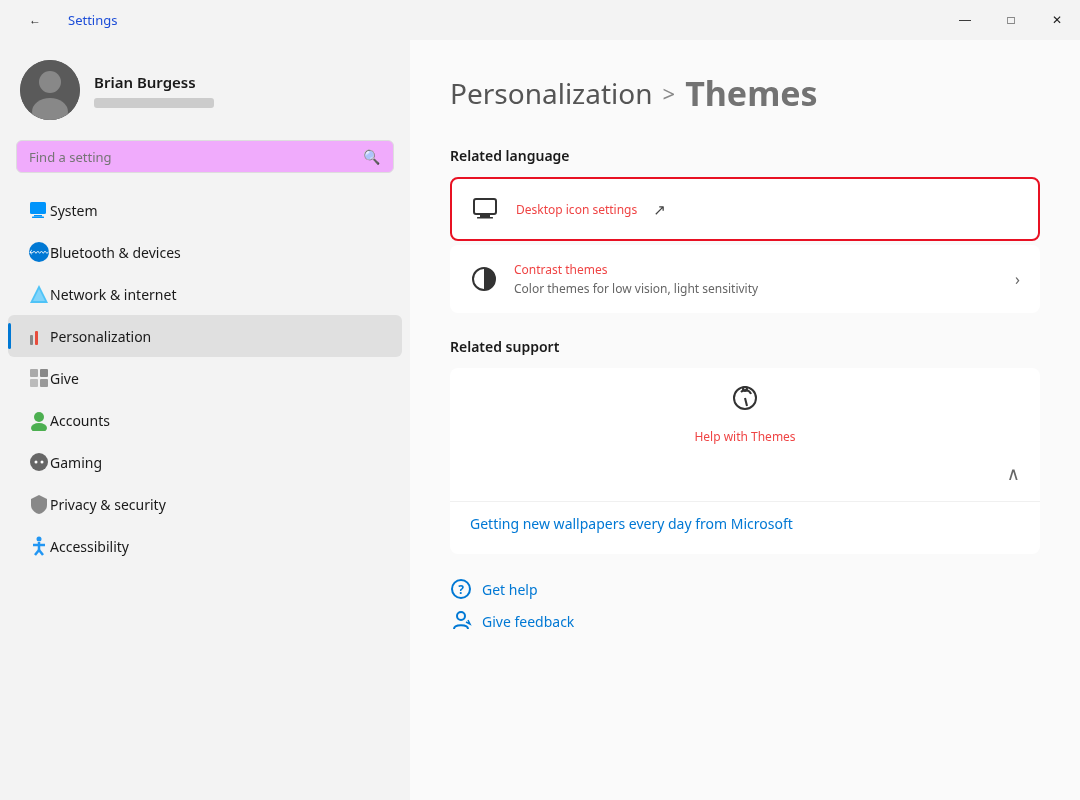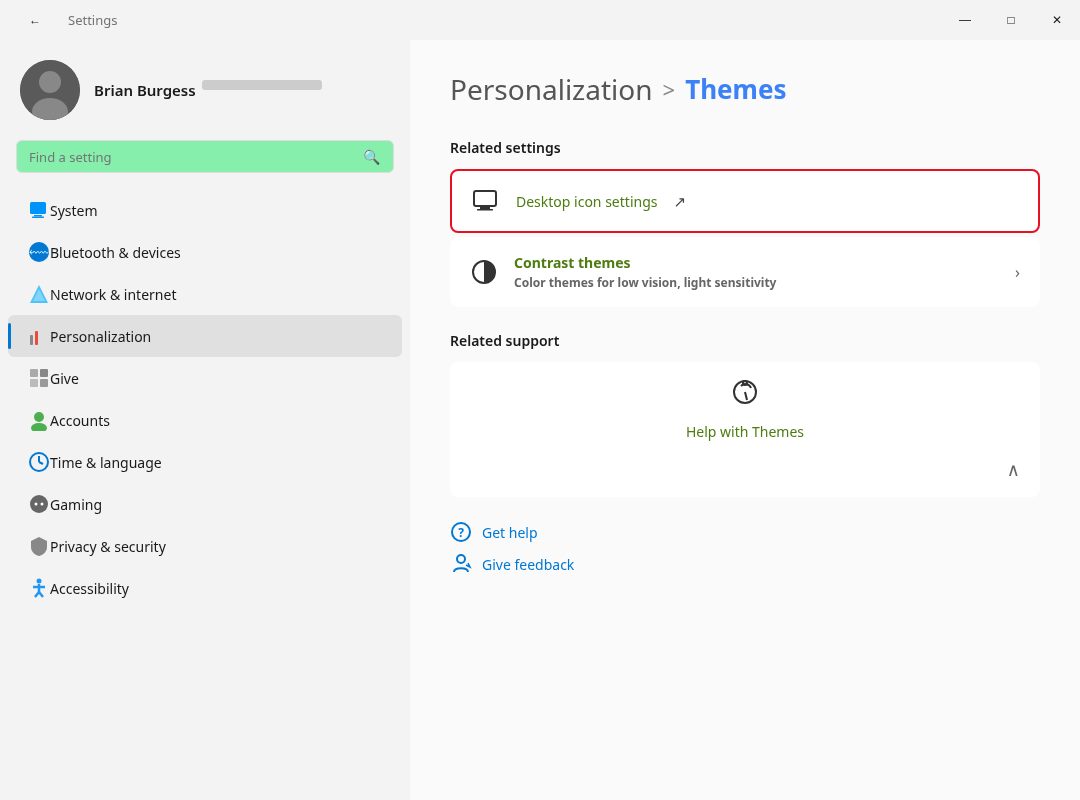--- a/index.html
+++ b/index.html
@@ -23,21 +23,21 @@
       height: 40px;
       flex-shrink: 0;
     }
     .titlebar-left {
       display: flex;
       align-items: center;
       gap: 10px;
     }
     .titlebar-title {
       font-size: 13px;
-      color: #737373;
+      color: #1d4ed8;
     }
     .titlebar-controls {
       display: flex;
     }
     .titlebar-btn {
       width: 46px;
       height: 40px;
       display: flex;
       align-items: center;
       justify-content: center;
@@ -81,21 +81,21 @@
       overflow: hidden;
       flex-shrink: 0;
       display: flex;
       align-items: center;
       justify-content: center;
     }
     
     .avatar-svg { width: 60px; height: 60px; }
     .user-info {
       display: flex;
-      flex-direction: row;
+      flex-direction: column;
       gap: 6px;
     }
     .user-name {
       font-size: 15px;
       font-weight: 600;
       color: #1a1a1a;
     }
     .user-bar {
       width: 120px;
       height: 10px;
@@ -103,21 +103,21 @@
       border-radius: 3px;
     }
 
     
     .search-container {
       padding: 0 16px 16px 16px;
     }
     .search-box {
       display: flex;
       align-items: center;
-      background: #86efac;
+      background: #f0abfc;
       border: 1px solid #ddd;
       border-radius: 6px;
       padding: 6px 12px;
       gap: 8px;
     }
     .search-input {
       border: none;
       outline: none;
       background: transparent;
       font-size: 13px;
@@ -182,23 +182,23 @@
     .breadcrumb-parent {
       font-size: 28px;
       color: #555;
       font-weight: 400;
     }
     .breadcrumb-sep {
       font-size: 22px;
       color: #888;
     }
     .breadcrumb-current {
-      font-size: 26px;
+      font-size: 34px;
       font-weight: 700;
-      color: #3b82f6;
+      color: #737373;
     }
 
     .section-title {
       font-size: 14px;
       font-weight: 600;
       color: #1a1a1a;
       margin-bottom: 12px;
     }
 
     
@@ -223,25 +223,24 @@
     .card-icon {
       width: 28px;
       height: 28px;
       display: flex;
       align-items: center;
       justify-content: center;
       flex-shrink: 0;
     }
     .card-text {
       flex: 1;
-      font-weight: bold;
     }
     .card-label {
-      font-size: 14px;
-      color: #4d7c0f;
+      font-size: 12px;
+      color: #ef4444;
     }
     .card-sublabel {
       font-size: 12px;
       color: #666;
       margin-top: 2px;
     }
     .card-arrow {
       color: #666;
       font-size: 16px;
     }
@@ -397,30 +396,20 @@
     <div class="nav-item">
       <div class="nav-icon">
         <svg viewBox="0 0 22 22" xmlns="http://www.w3.org/2000/svg">
           <circle cx="11" cy="8" r="5" fill="#4caf50"></circle>
           <ellipse cx="11" cy="19" rx="8" ry="5" fill="#4caf50"></ellipse>
         </svg>
       </div>
       <span class="nav-label">Accounts</span>
     </div>
 
-    <div class="nav-item">
-      <div class="nav-icon">
-        <svg viewBox="0 0 22 22" xmlns="http://www.w3.org/2000/svg">
-          <circle cx="11" cy="11" r="9" fill="none" stroke="#0078d4" stroke-width="2"></circle>
-          <line x1="11" y1="5" x2="11" y2="11" stroke="#0078d4" stroke-width="2"></line>
-          <line x1="11" y1="11" x2="15" y2="13" stroke="#0078d4" stroke-width="2"></line>
-        </svg>
-      </div>
-      <span class="nav-label">Time &amp; language</span>
-    </div>
 
     <div class="nav-item">
       <div class="nav-icon">
         <svg viewBox="0 0 22 22" xmlns="http://www.w3.org/2000/svg">
           <circle cx="11" cy="11" r="9" fill="#666"></circle>
           <circle cx="8" cy="11" r="1.5" fill="white"></circle>
           <circle cx="14" cy="11" r="1.5" fill="white"></circle>
         </svg>
       </div>
       <span class="nav-label">Gaming</span>
@@ -451,21 +440,21 @@
   </div>
 
   <div class="content">
 
     <div class="breadcrumb">
       <span class="breadcrumb-parent">Personalization</span>
       <span class="breadcrumb-sep">&gt;</span>
       <span class="breadcrumb-current">Themes</span>
     </div>
 
-    <div class="section-title">Related settings</div>
+    <div class="section-title">Related language</div>
 
     <div class="card card-highlight">
       <div class="card-item">
         <div class="card-icon">
           <svg viewBox="0 0 28 28" xmlns="http://www.w3.org/2000/svg">
             <rect x="2" y="4" width="22" height="15" rx="2" fill="none" stroke="#333" stroke-width="2"></rect>
             <rect x="8" y="20" width="10" height="2" fill="#333"></rect>
             <rect x="5" y="22" width="16" height="1.5" rx="0.5" fill="#333"></rect>
           </svg>
         </div>
@@ -498,20 +487,23 @@
             <svg viewBox="0 0 28 28" xmlns="http://www.w3.org/2000/svg">
               <circle cx="14" cy="14" r="11" fill="none" stroke="#333" stroke-width="2"></circle>
               <circle cx="14" cy="5" r="2" fill="none" stroke="#333" stroke-width="2"></circle>
               <path d="M10 8 A6 6 0 0 1 20 10" fill="none" stroke="#333" stroke-width="2"></path>
               <line x1="14" y1="14" x2="16" y2="22" stroke="#333" stroke-width="2"></line>
             </svg>
           </div>
           <span class="card-label">Help with Themes</span>
           <span class="card-arrow" style="margin-left:auto; font-size:18px;">∧</span>
         </div>
+        <div class="support-expanded">
+          <a class="support-link">Getting new wallpapers every day from Microsoft</a>
+        </div>
       </div>
     </div>
 
     <div class="bottom-links">
       <a class="bottom-link">
         <div class="bottom-link-icon">
           <svg viewBox="0 0 22 22" xmlns="http://www.w3.org/2000/svg">
             <circle cx="11" cy="11" r="9" fill="none" stroke="#0078d4" stroke-width="2"></circle>
             <text x="11" y="16" text-anchor="middle" font-size="12" fill="#0078d4" font-weight="bold">?</text>
           </svg>

